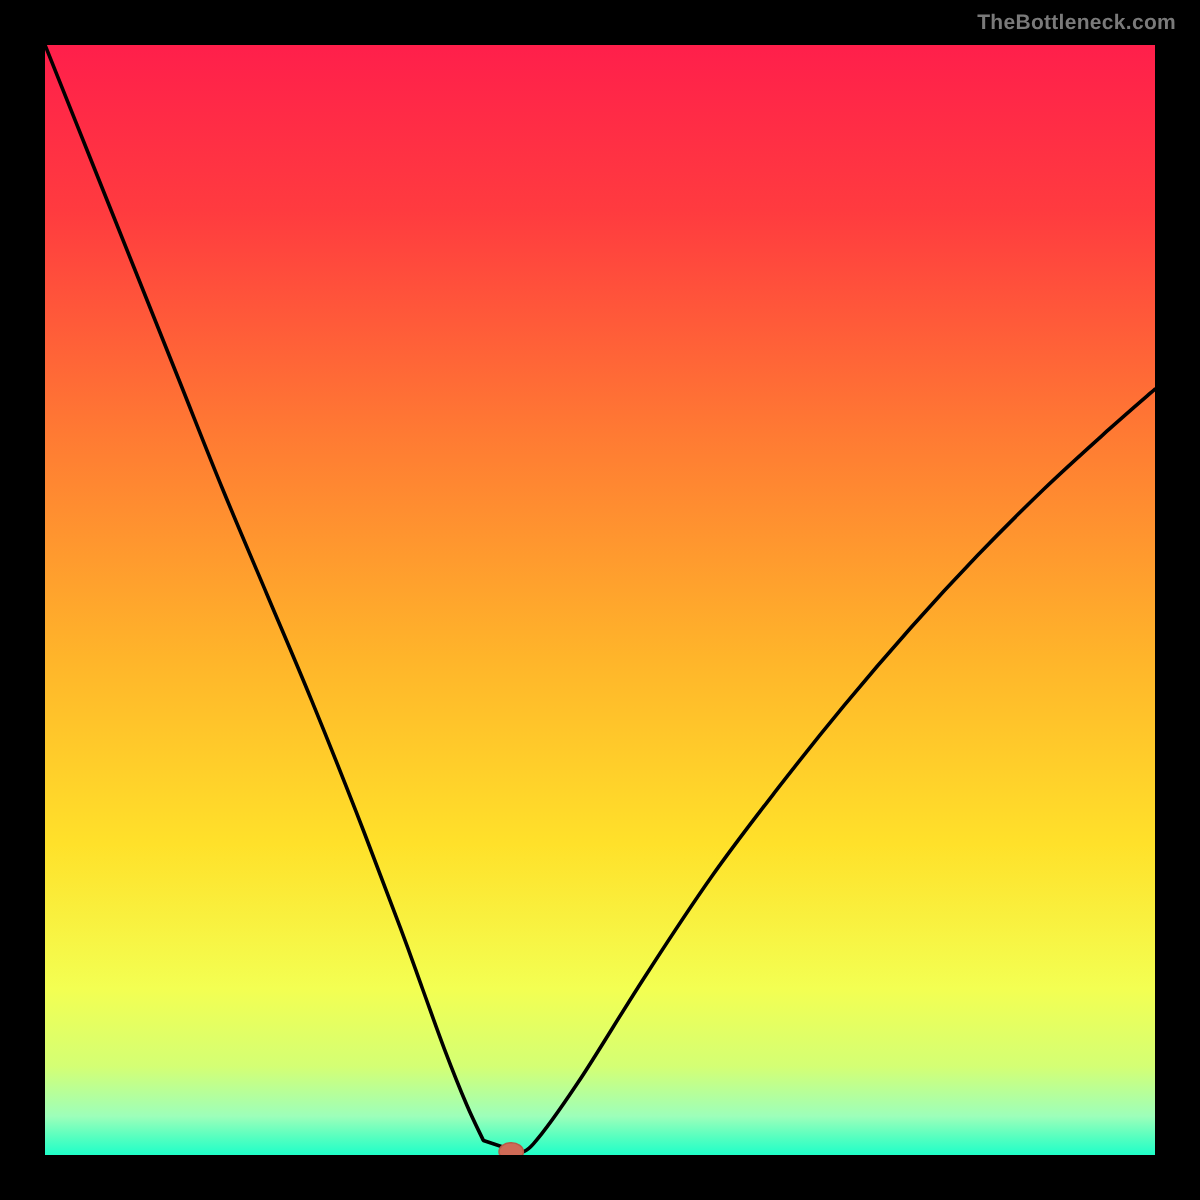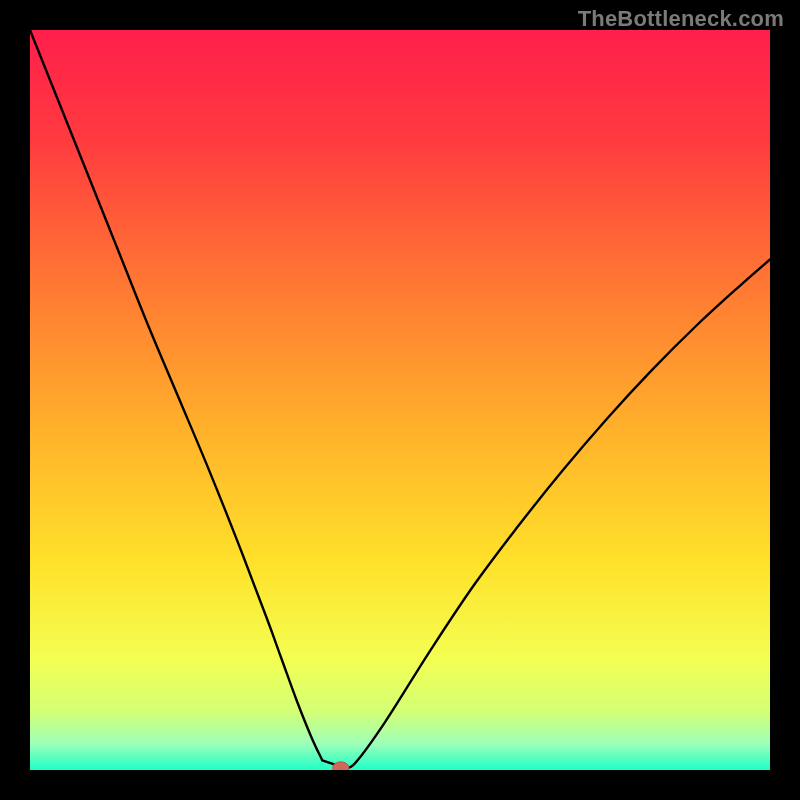--- a/index.html
+++ b/index.html
@@ -17,21 +17,21 @@
     top: 30px;
     width: 740px;
     height: 740px;
     background: #000;
   }
   .watermark {
     position: absolute;
     top: 6px;
     right: 16px;
     color: #7a7a7a;
-    font-size: 22px;
+    font-size: 14px;
     font-weight: 600;
     letter-spacing: 0.2px;
     font-family: Arial, Helvetica, sans-serif;
   }
   svg {
     display: block;
   }
 </style>
 </head>
 <body>

